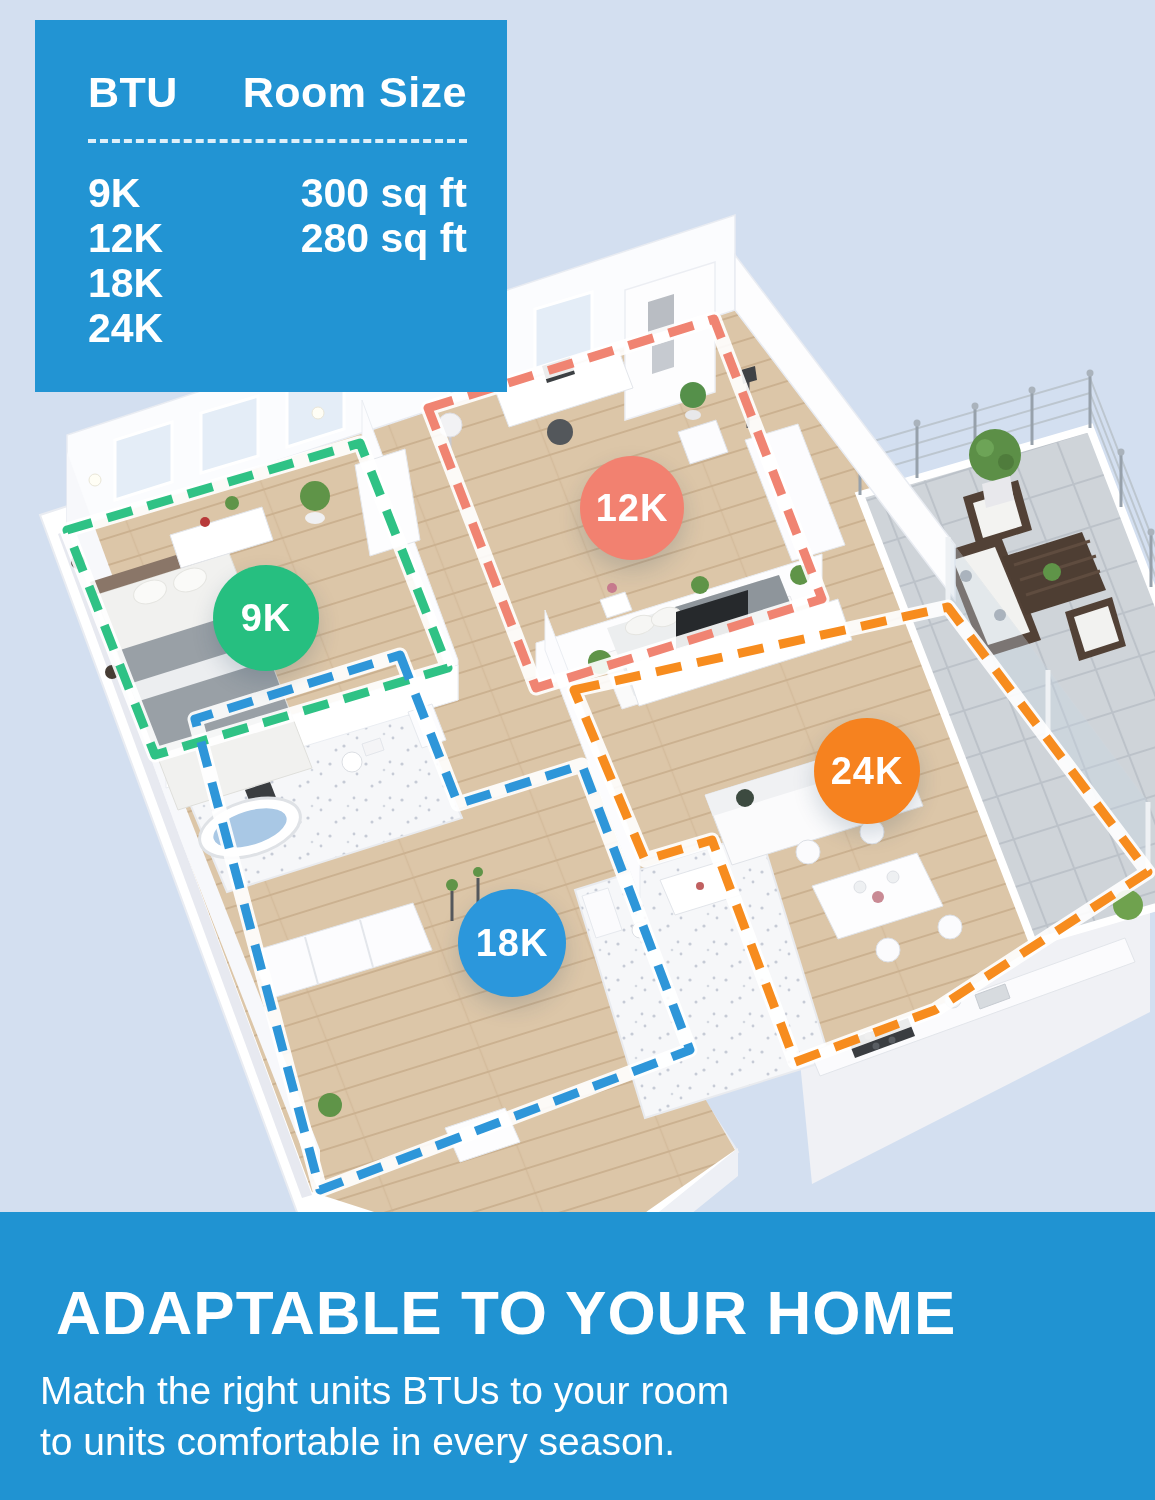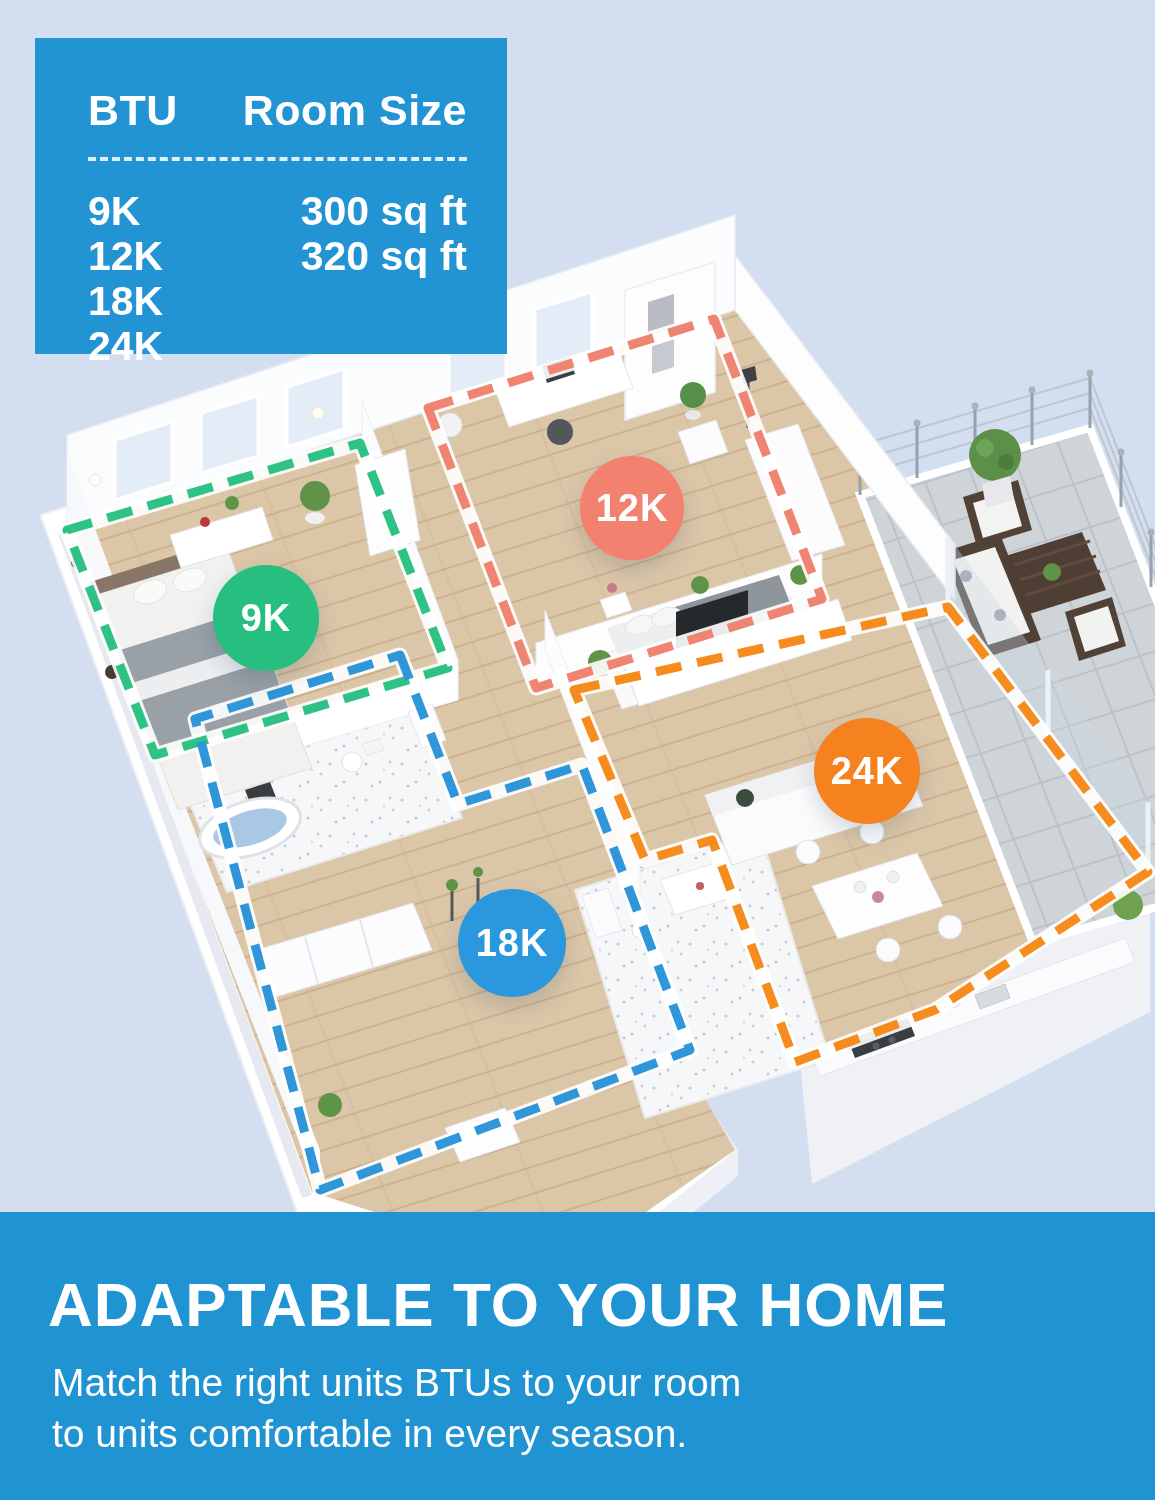--- a/index.html
+++ b/index.html
@@ -3,21 +3,21 @@
 <meta charset="utf-8">
 <style>
   html,body{margin:0;padding:0;}
   .canvas{
     position:relative;width:1155px;height:1500px;overflow:hidden;
     background:#d3dff0;font-family:"Liberation Sans",sans-serif;
   }
   svg.plan{position:absolute;left:0;top:0;}
   
   .btu-card{
-    position:absolute;left:35px;top:38px;width:472px;height:316px;
+    position:absolute;left:35px;top:20px;width:472px;height:372px;
     background:#2294d3;color:#fff;box-sizing:border-box;
     padding:48px 40px 0 53px;
   }
   .btu-head{display:flex;justify-content:space-between;font-size:43px;font-weight:700;letter-spacing:.5px;}
   .btu-divider{margin-top:22px;border-top:4px dashed rgba(255,255,255,.85);height:0;}
   .btu-rows{margin-top:28px;}
   .btu-row{display:flex;justify-content:space-between;font-size:41px;font-weight:700;height:45px;align-items:center;}
   
   .badge{
     position:absolute;border-radius:50%;display:flex;align-items:center;justify-content:center;
@@ -26,22 +26,22 @@
   }
   .badge-9k {left:213px;top:565px;width:106px;height:106px;background:#26bf80;}
   .badge-12k{left:580px;top:456px;width:104px;height:104px;background:#f28170;}
   .badge-18k{left:458px;top:889px;width:108px;height:108px;background:#2b97dc;}
   .badge-24k{left:814px;top:718px;width:106px;height:106px;background:#f6821f;}
   
   .banner{
     position:absolute;left:0;top:1212px;width:1155px;height:288px;background:#2093d2;
     color:#fff;box-sizing:border-box;padding:54px 40px 0 40px;
   }
-  .banner h1{margin:8px;font-size:62px;font-weight:700;letter-spacing:1px;line-height:1;}
-  .banner p{margin:22px 0 0 12px;font-size:39px;font-weight:500;line-height:1.3;}
+  .banner h1{margin:16px;font-size:62px;font-weight:700;letter-spacing:1px;line-height:1;}
+  .banner p{margin:22px 0 0 0;font-size:39px;font-weight:500;line-height:1.3;}
 </style>
 </head>
 <body>
 
 <div class="canvas">
 
   <svg class="plan" width="1155" height="1500" viewBox="0 0 1155 1500">
     <defs>
       <pattern id="wood" patternUnits="userSpaceOnUse" width="140" height="26" patternTransform="matrix(0.955,-0.297,0.36,0.933,0,0)">
         <rect width="140" height="26" fill="#dcc6a8"></rect>
@@ -261,21 +261,21 @@
       <span>Room Size</span>
     </div>
     <div class="btu-divider"></div>
     <div class="btu-rows">
       <div class="btu-row">
         <span>9K</span>
         <span>300 sq ft</span>
       </div>
       <div class="btu-row">
         <span>12K</span>
-        <span>320 sq ft</span>
+        <span>280 sq ft</span>
       </div>
       <div class="btu-row">
         <span>18K</span>
       </div>
       <div class="btu-row">
         <span>24K</span>
       </div>
     </div>
   </div>
 

